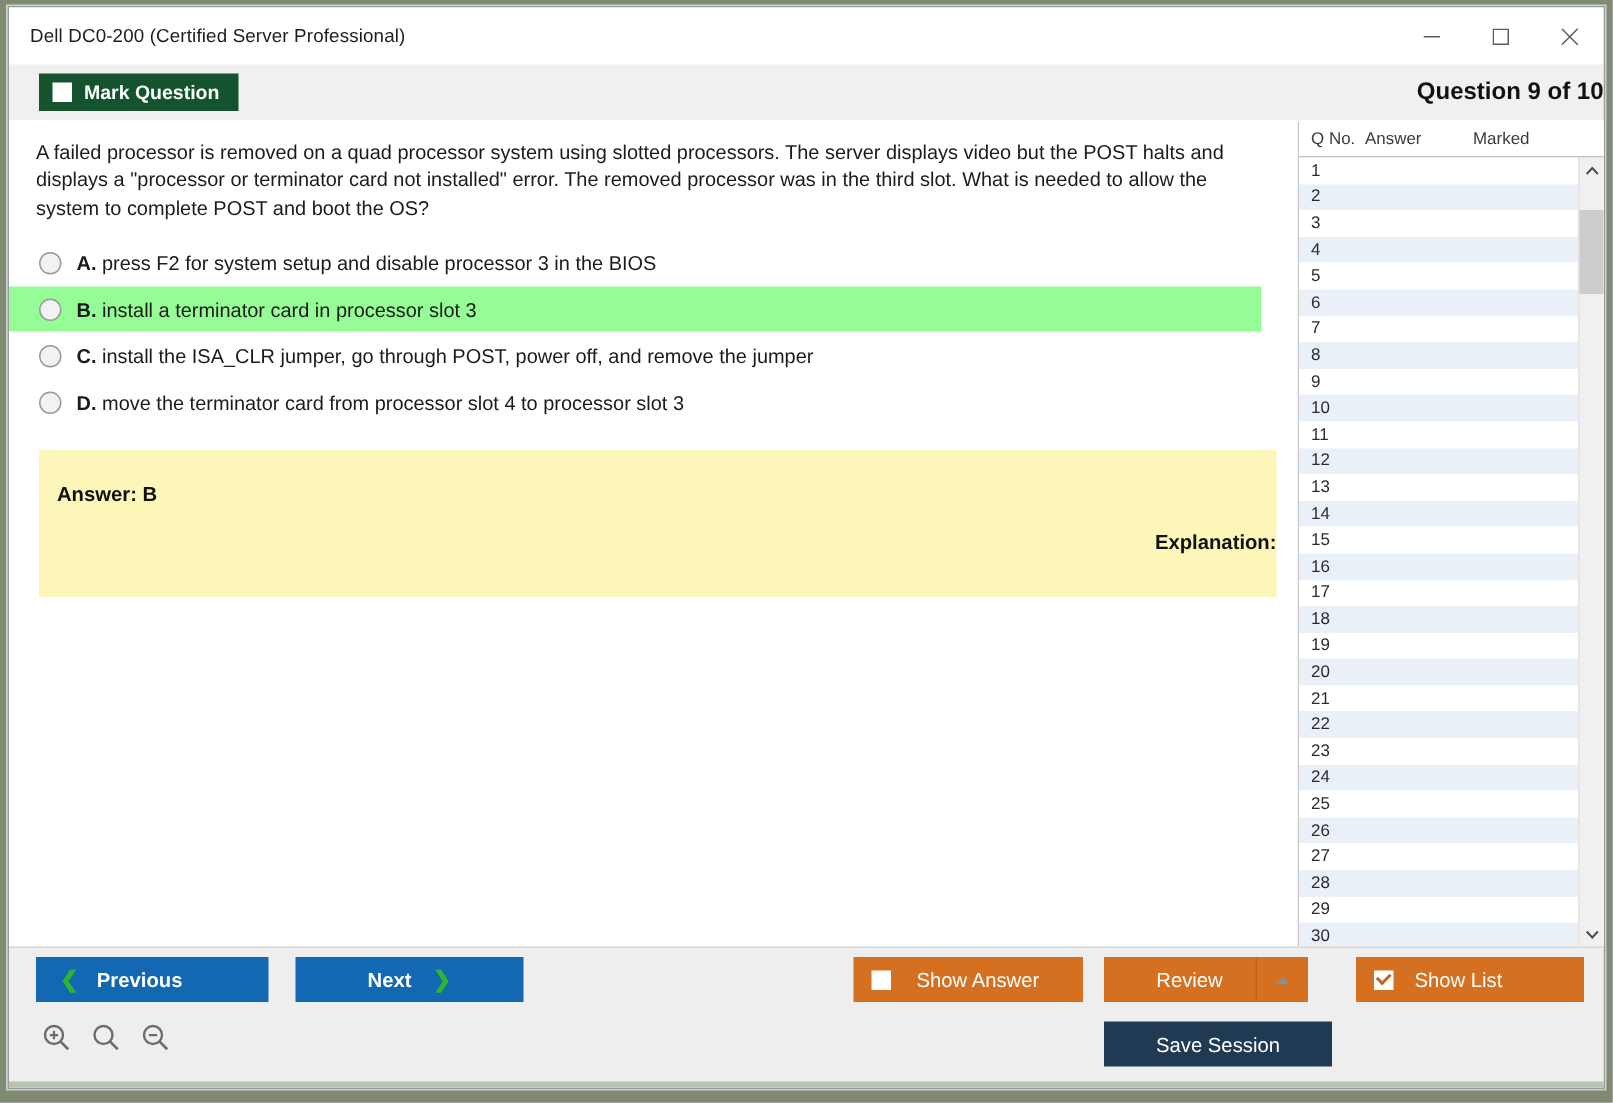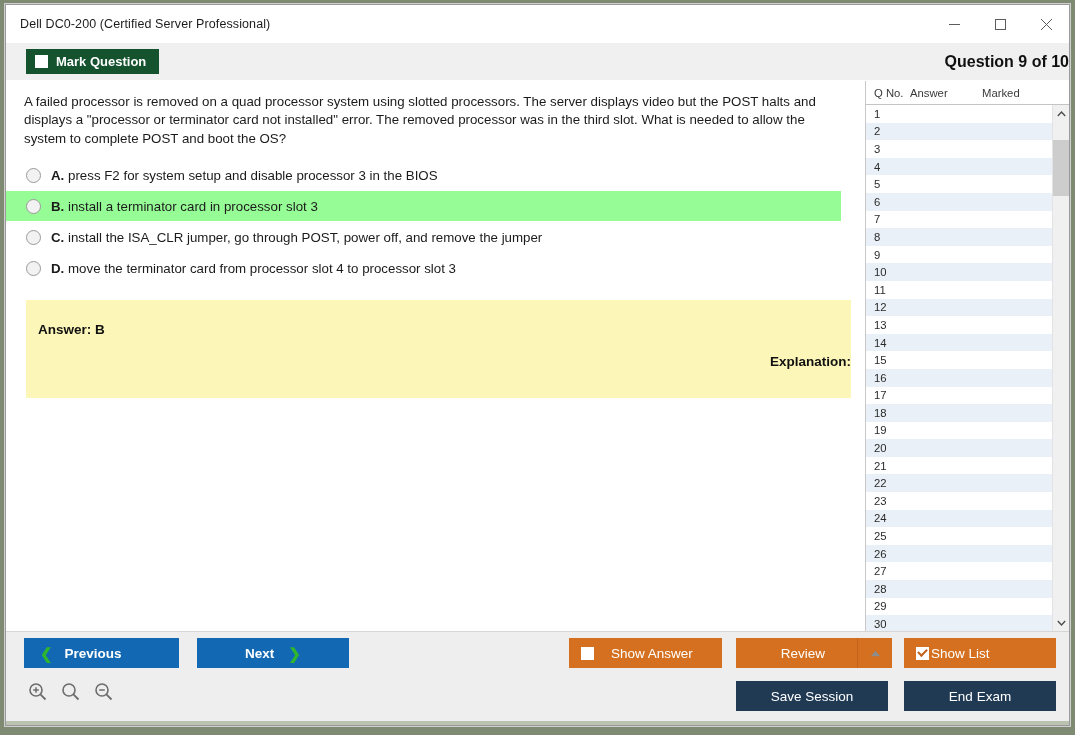--- a/index.html
+++ b/index.html
@@ -186,29 +186,29 @@
   }
   .btn-blue { background: #1268b3; font-size: 13.5px; font-weight: bold; }
   .btn-orange { background: #d4701f; font-size: 13.5px; }
   .btn-navy { background: #203a54; font-size: 13.5px; justify-content: center; }
 
   #btn-previous { left: 18px; top: 6px; width: 155px; height: 30px; padding-left: 16px; gap: 12px; }
   #btn-next     { left: 191px; top: 6px; width: 152px; height: 30px; justify-content: center; gap: 14px; }
   .chev { color: #2fb62f; font-size: 15px; font-weight: bold; line-height: 1; }
 
   #btn-show-answer { left: 563px; top: 6px; width: 153px; height: 30px; padding-left: 12px; gap: 17px; }
-  #btn-review      { left: 730px; top: 6px; width: 156px; height: 30px; padding-left: 13px; }
+  #btn-review      { left: 730px; top: 6px; width: 136px; height: 30px; padding-left: 13px; }
   #btn-review .rv-label { flex: 1; }
   #btn-review .rv-sep { width: 1px; height: 30px; background: #c4631b; }
   #btn-review .rv-arrow {
     width: 34px; height: 30px;
     display: flex; align-items: center; justify-content: center;
     color: #8a8a8a; font-size: 10px;
   }
-  #btn-show-list   { left: 898px; top: 6px; width: 152px; height: 30px; padding-left: 12px; gap: 2px; }
+  #btn-show-list   { left: 898px; top: 6px; width: 152px; height: 30px; padding-left: 12px; gap: 14px; }
 
   #btn-save-session { left: 730px; top: 49px; width: 152px; height: 30px; }
   #btn-end-exam     { left: 898px; top: 49px; width: 152px; height: 30px; }
 
   #zoom-tools {
     position: absolute; left: 22px; top: 50px;
     display: flex; align-items: center; gap: 14px;
   }
   .zoom-icon { cursor: pointer; color: #6d6d6d; display: block; }
 
@@ -497,23 +497,20 @@
 
     <button class="btn btn-orange" id="btn-show-list">
       <span class="cbox checked"></span>
       <span>Show List</span>
     </button>
 
     <button class="btn btn-navy" id="btn-save-session">
       <span>Save Session</span>
     </button>
 
-    <button class="btn btn-navy" id="btn-end-exam">
-      <span>End Exam</span>
-    </button>
 
     <div id="zoom-tools">
       <span class="zoom-icon">
         <svg width="19" height="19" viewBox="0 0 19 19">
             <circle cx="8" cy="8" r="6" fill="none" stroke="#6d6d6d" stroke-width="1.6"></circle>
             <line x1="12.4" y1="12.4" x2="17.5" y2="17.5" stroke="#6d6d6d" stroke-width="1.8"></line>
             <line x1="5.2" y1="8" x2="10.8" y2="8" stroke="#6d6d6d" stroke-width="1.5"></line>
             <line x1="8" y1="5.2" x2="8" y2="10.8" stroke="#6d6d6d" stroke-width="1.5"></line>
           </svg>
       </span>

